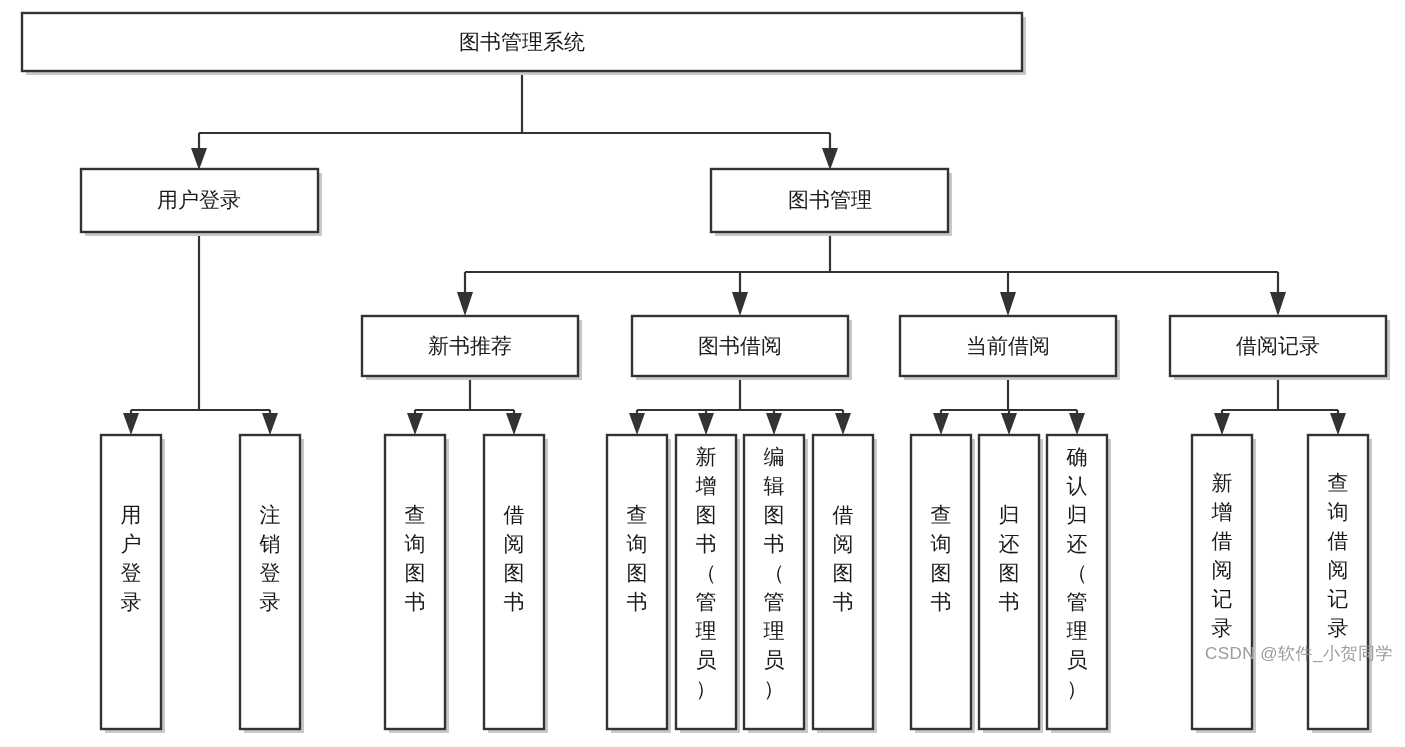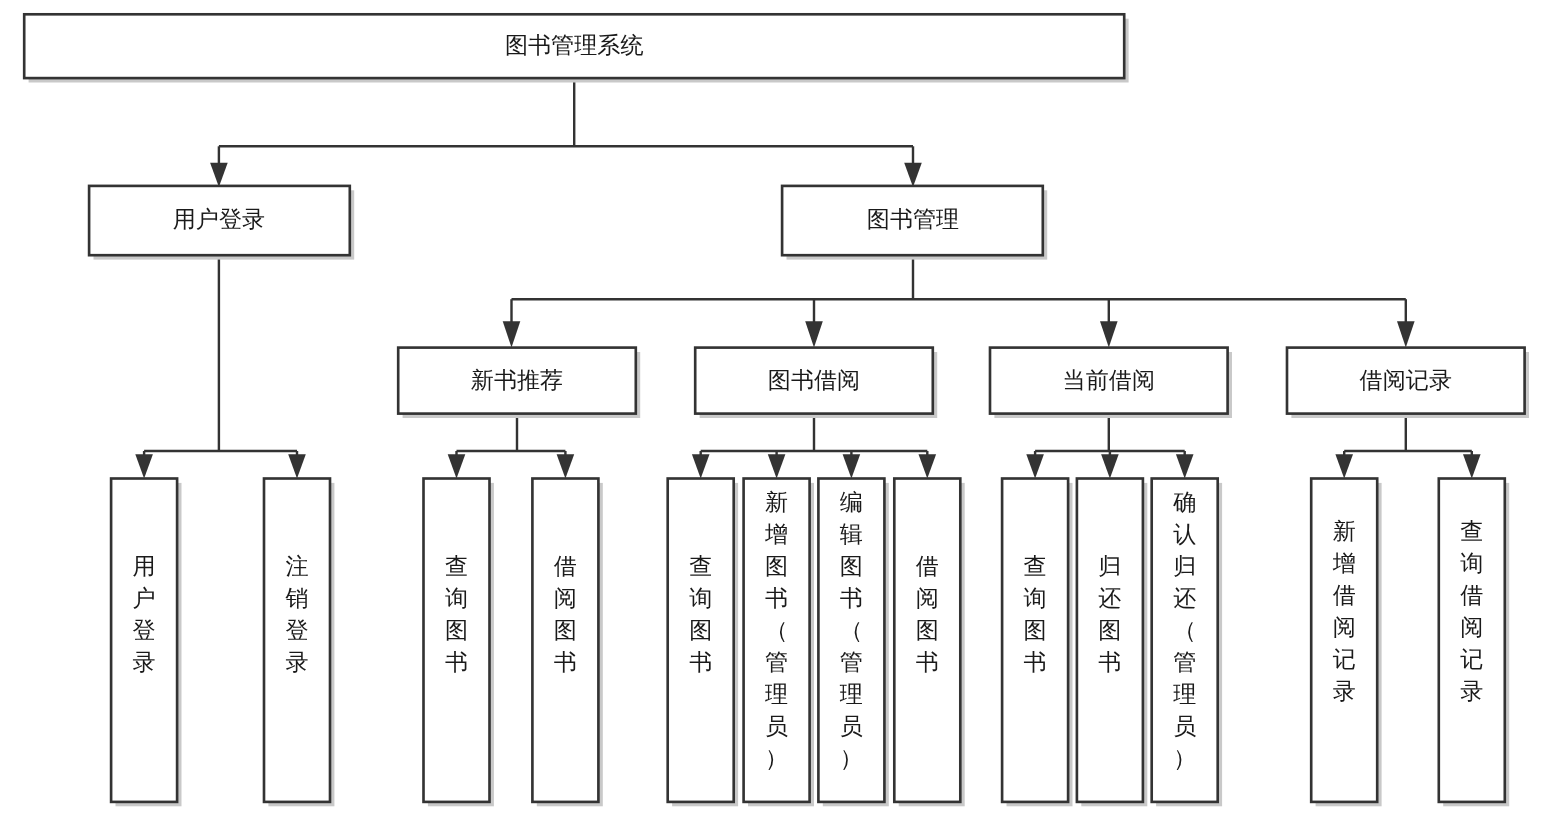--- a/index.html
+++ b/index.html
@@ -263,13 +263,14 @@
     </g>
 
     <g>
       <rect class="node-shadow" x="1312" y="439" width="60" height="294"></rect>
       <rect class="node-rect" x="1308" y="435" width="60" height="294"></rect>
       <text class="node-label-v" x="1338" y="490"><tspan x="1338" y="490">查</tspan><tspan x="1338" y="519">询</tspan><tspan x="1338" y="548">借</tspan><tspan x="1338" y="577">阅</tspan><tspan x="1338" y="606">记</tspan><tspan x="1338" y="635">录</tspan></text>
     </g>
 
   </svg>
 
+  <div class="watermark">CSDN @软件_小贺同学</div>
 </div>
 
 </body></html>

